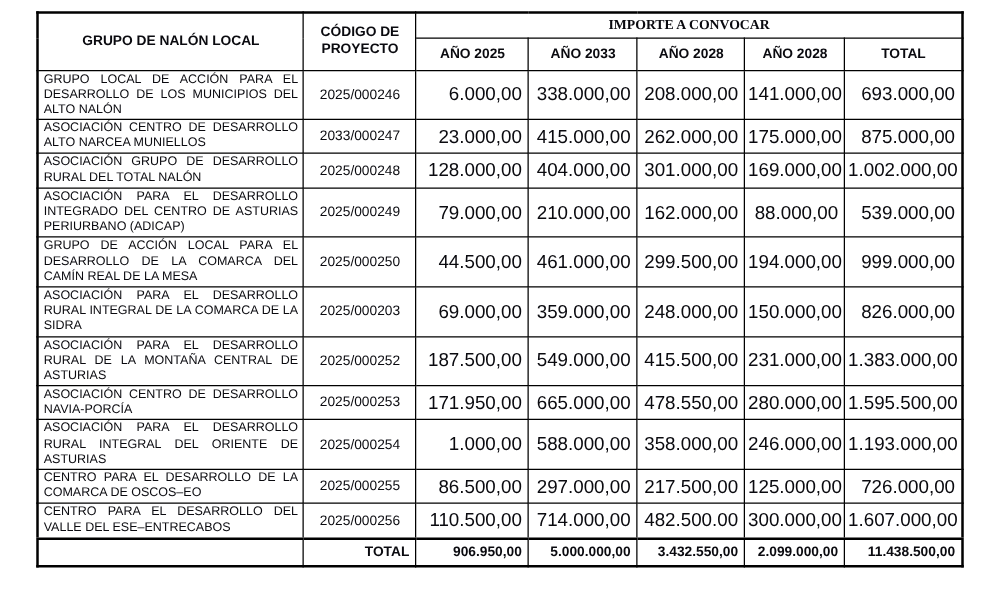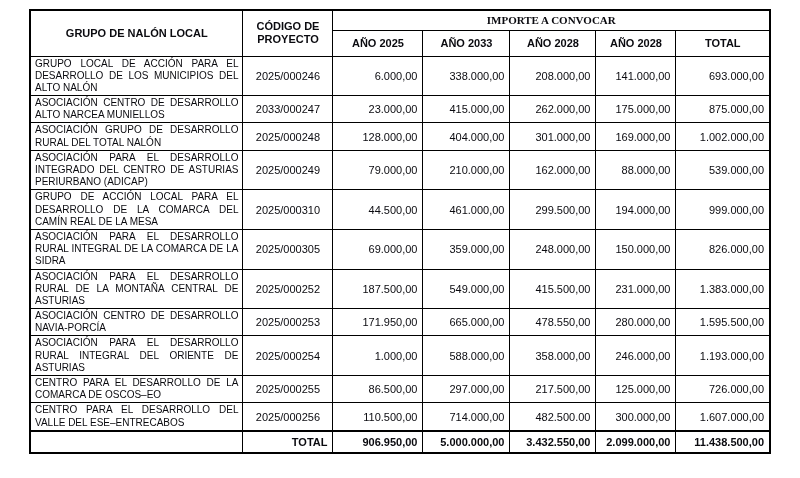--- a/index.html
+++ b/index.html
@@ -59,21 +59,21 @@
     vertical-align: middle;
     letter-spacing: 0px;
   }
   td.code-cell {
     font-size: 11px;
     text-align: center;
     vertical-align: middle;
     padding: 1px 2px;
   }
   td.num-cell {
-    font-size: 11px;
+    font-size: 15px;
     text-align: right;
     vertical-align: middle;
     padding: 1px 5px 1px 2px;
   }
   tr.total-row td {
     border-top: 2px solid #000;
     font-weight: bold;
     height: 22px;
   }
   tr.total-row td.total-label-cell {
@@ -146,30 +146,30 @@
           <td class="name-cell">ASOCIACIÓN PARA EL DESARROLLO INTEGRADO DEL CENTRO DE ASTURIAS PERIURBANO (ADICAP)</td>
           <td class="code-cell">2025/000249</td>
           <td class="num-cell">79.000,00</td>
           <td class="num-cell">210.000,00</td>
           <td class="num-cell">162.000,00</td>
           <td class="num-cell">88.000,00</td>
           <td class="num-cell">539.000,00</td>
         </tr>
         <tr>
           <td class="name-cell">GRUPO DE ACCIÓN LOCAL PARA EL DESARROLLO DE LA COMARCA DEL CAMÍN REAL DE LA MESA</td>
-          <td class="code-cell">2025/000310</td>
+          <td class="code-cell">2025/000250</td>
           <td class="num-cell">44.500,00</td>
           <td class="num-cell">461.000,00</td>
           <td class="num-cell">299.500,00</td>
           <td class="num-cell">194.000,00</td>
           <td class="num-cell">999.000,00</td>
         </tr>
         <tr>
           <td class="name-cell">ASOCIACIÓN PARA EL DESARROLLO RURAL INTEGRAL DE LA COMARCA DE LA SIDRA</td>
-          <td class="code-cell">2025/000305</td>
+          <td class="code-cell">2025/000203</td>
           <td class="num-cell">69.000,00</td>
           <td class="num-cell">359.000,00</td>
           <td class="num-cell">248.000,00</td>
           <td class="num-cell">150.000,00</td>
           <td class="num-cell">826.000,00</td>
         </tr>
         <tr>
           <td class="name-cell">ASOCIACIÓN PARA EL DESARROLLO RURAL DE LA MONTAÑA CENTRAL DE ASTURIAS</td>
           <td class="code-cell">2025/000252</td>
           <td class="num-cell">187.500,00</td>

